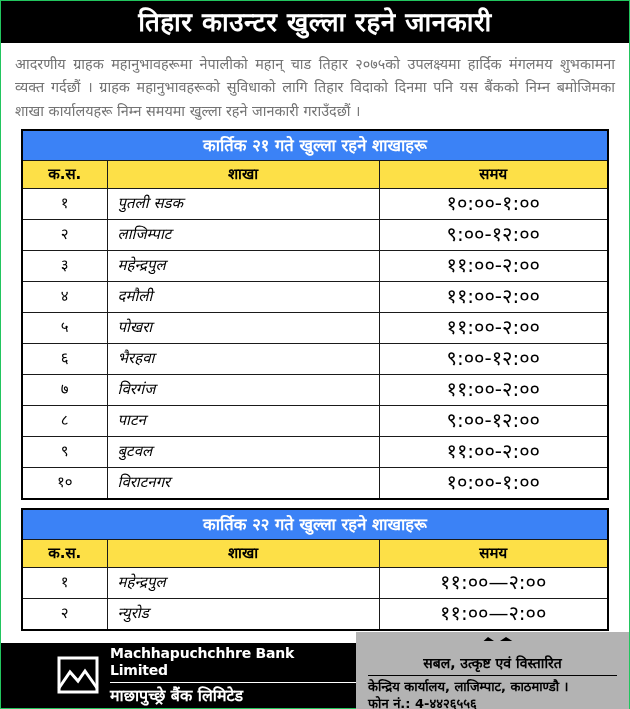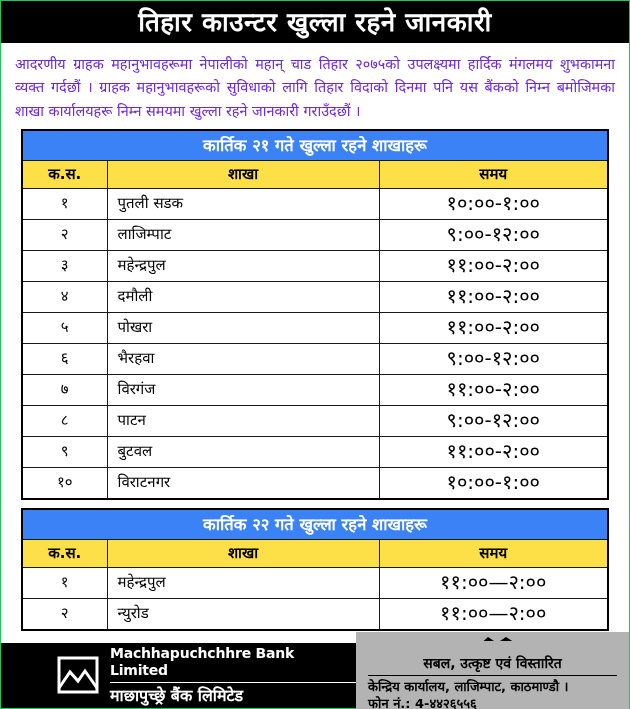--- a/index.html
+++ b/index.html
@@ -50,21 +50,21 @@
   }
 
   
   .intro {
     padding: 10px 14px 6px 14px;
     font-family: "DejaVu Sans", sans-serif;
     font-size: 14.4px;
     line-height: 1.62;
     text-align: justify;
     text-align-last: left;
-    color: #6d28d9;
+    color: #737373;
     border-radius: 24px;
   }
 
   
   .table-wrap {
     padding: 0 20px;
     box-sizing: border-box;
   }
   .table-wrap.second {
     padding-top: 8px;
@@ -109,20 +109,21 @@
   }
   td.c-sn {
     text-align: center;
     vertical-align: middle;
     padding-bottom: 3px;
   }
   td.c-branch {
     text-align: left;
     vertical-align: middle;
     padding: 0 0 3px 10px;
+    font-style: italic;
   }
   td.c-time {
     text-align: center;
     vertical-align: middle;
     padding-bottom: 3px;
     font-size: 20px;
   }
 
   .spacer { flex: 1 1 auto; min-height: 4px; }
 

